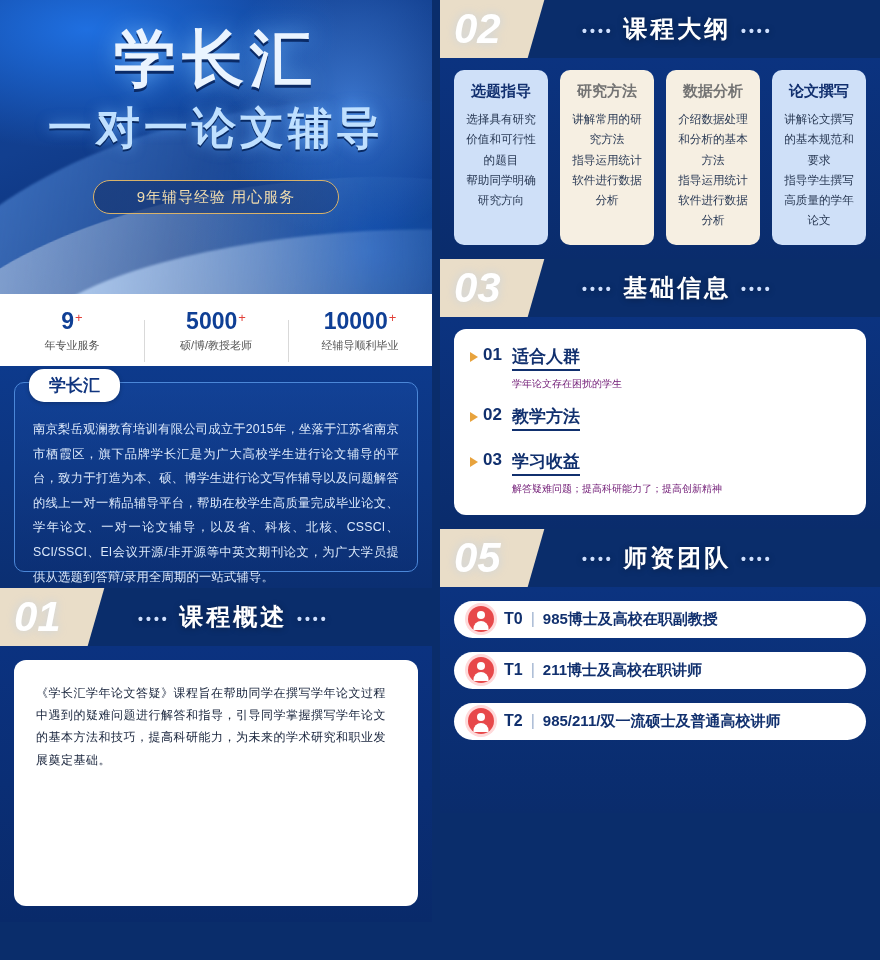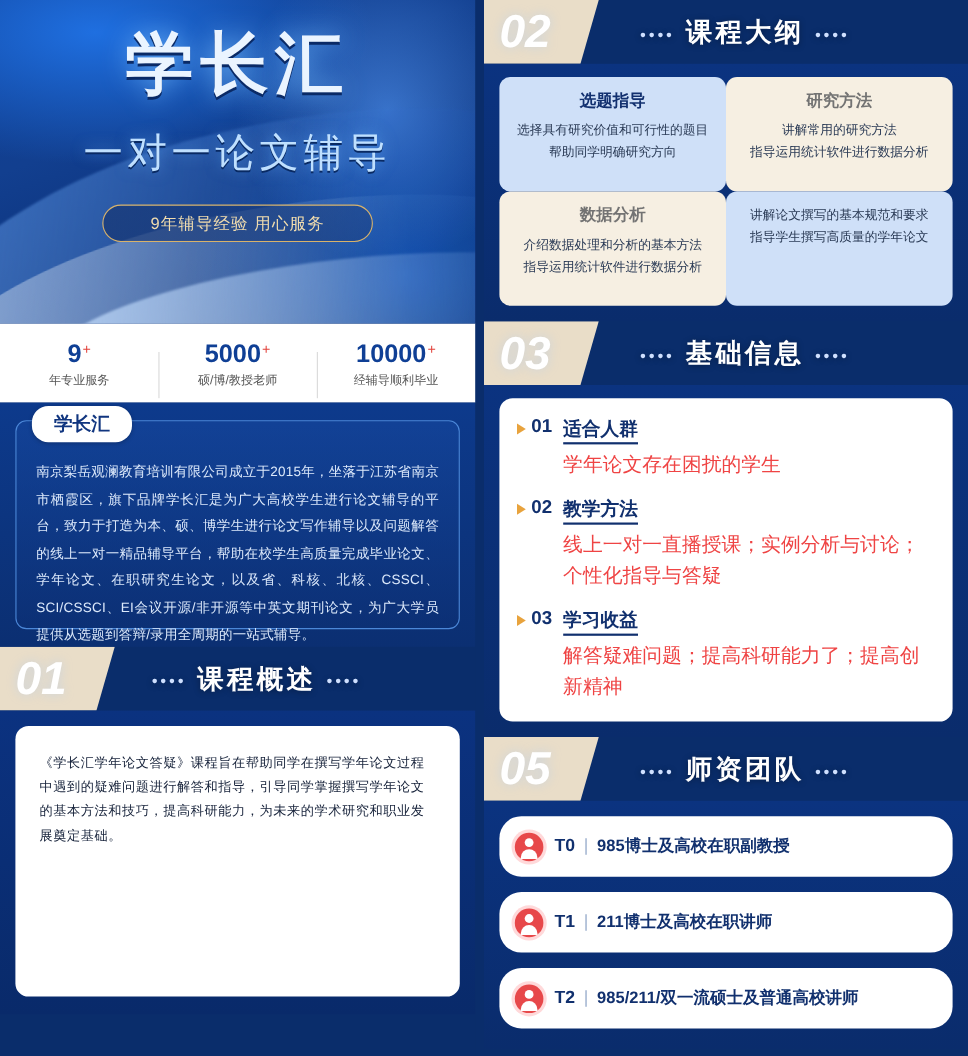--- a/index.html
+++ b/index.html
@@ -58,22 +58,22 @@
     background: radial-gradient(circle, rgba(90,160,255,0.55), rgba(90,160,255,0) 70%);
   }
   .hero-inner { position: relative; z-index: 3; padding: 26px 0 0 0; text-align: center; }
   .hero-title {
     font-size: 62px; font-weight: bold; letter-spacing: 6px;
     color: #eaf4ff;
     text-shadow: 0 3px 0 #0a2a66, 0 0 22px rgba(120,190,255,0.85);
     line-height: 1.05;
   }
   .hero-sub {
-    margin-top: 24px;
-    font-size: 36px; font-weight: normal; letter-spacing: 4px;
+    margin-top: 8px;
+    font-size: 44px; font-weight: bold; letter-spacing: 4px;
     color: #bfe0ff;
     text-shadow: 0 2px 0 #092a63, 0 0 14px rgba(110,180,255,0.7);
   }
   .hero-badge {
     margin: 22px auto 0;
     width: 246px; height: 34px;
     border: 1px solid #d8b26a;
     border-radius: 17px;
     background: linear-gradient(90deg, rgba(20,50,110,0.65), rgba(25,60,125,0.5));
     color: #f0dcae;
@@ -174,21 +174,22 @@
   .overview-text {
     font-size: 12px; line-height: 1.85; color: #16223a;
     letter-spacing: 0.5px;
   }
   .outline-body {
     padding: 12px 14px 14px;
     background: linear-gradient(180deg, #0b3380, #0a2c6c);
   }
   .grid2 {
     display: grid;
-    grid-template-columns: 1fr 1fr;
+    grid-template-columns: 1fr 1fr 1fr 1fr;
+    gap: 12px;
   }
   .mini-card {
     border-radius: 10px;
     padding: 12px 10px 14px;
     text-align: center;
     min-height: 104px;
   }
   .mini-card.blue { background: #cfe0f8; }
   .mini-card.beige { background: #f6efe2; }
   .mini-title { font-size: 15px; font-weight: bold; color: #12306f; margin-bottom: 8px; }
@@ -214,33 +215,33 @@
     border-bottom: 5px solid transparent;
     flex: 0 0 auto;
   }
   .info-idx { font-size: 17px; font-weight: bold; color: #11306e; margin-right: 10px; flex: 0 0 auto; }
   .info-main { flex: 1; }
   .info-title {
     font-size: 17px; font-weight: bold; color: #11306e;
     border-bottom: 2px solid #11306e;
     display: inline-block; padding-bottom: 1px; margin-bottom: 5px;
   }
-  .info-desc { font-size: 18px; color: #ef4444; line-height: 1.55; }
+  .info-desc { font-size: 10px; color: #701a75; line-height: 1.55; }
 
   
   .teacher-body {
     padding: 14px 14px 16px;
     background: linear-gradient(180deg, #0b3380, #0a2c6c);
     height: 226px;
   }
   .t-row {
     display: flex; align-items: center;
     background: #ffffff;
     border-radius: 20px;
-    height: 55px;
+    height: 37px;
     padding: 0 14px;
     margin-bottom: 14px;
   }
   .t-avatar {
     width: 26px; height: 26px; border-radius: 50%;
     background: #e7484a;
     margin-right: 10px; flex: 0 0 auto;
     position: relative;
     box-shadow: 0 0 0 3px #ffd9da;
   }
@@ -288,21 +289,21 @@
       </div>
       <div class="stat">
         <span class="stat-num">10000</span><span class="stat-plus">+</span>
         <div class="stat-label">经辅导顺利毕业</div>
       </div>
     </div>
 
     <div class="intro-wrap">
       <div class="intro-card">
         <div class="intro-tag">学长汇</div>
-        <div class="intro-text">南京梨岳观澜教育培训有限公司成立于2015年，坐落于江苏省南京市栖霞区，旗下品牌学长汇是为广大高校学生进行论文辅导的平台，致力于打造为本、硕、博学生进行论文写作辅导以及问题解答的线上一对一精品辅导平台，帮助在校学生高质量完成毕业论文、学年论文、在职研究生论文，以及省、科核、北核、CSSCI、SCI/CSSCI、EI会议开源/非开源等中英文期刊论文，为广大学员提供从选题到答辩/录用全周期的一站式辅导。</div>
+        <div class="intro-text">南京梨岳观澜教育培训有限公司成立于2015年，坐落于江苏省南京市栖霞区，旗下品牌学长汇是为广大高校学生进行论文辅导的平台，致力于打造为本、硕、博学生进行论文写作辅导以及问题解答的线上一对一精品辅导平台，帮助在校学生高质量完成毕业论文、学年论文、一对一论文辅导，以及省、科核、北核、CSSCI、SCI/SSCI、EI会议开源/非开源等中英文期刊论文，为广大学员提供从选题到答辩/录用全周期的一站式辅导。</div>
       </div>
     </div>
 
     <div class="sec-head">
       <div class="sec-beige"></div>
       <div class="sec-num sec-num-on-beige">01</div>
       <div class="sec-title">
         <span class="dots">••••</span>
         <span>课程概述</span>
         <span class="dots">••••</span>
@@ -344,20 +345,21 @@
           <div class="mini-line">指导运用统计软件进行数据分析</div>
         </div>
 
         <div class="mini-card beige">
           <div class="mini-title">数据分析</div>
           <div class="mini-line">介绍数据处理和分析的基本方法</div>
           <div class="mini-line">指导运用统计软件进行数据分析</div>
         </div>
 
         <div class="mini-card blue">
+          <div class="mini-title">论文撰写</div>
           <div class="mini-line">讲解论文撰写的基本规范和要求</div>
           <div class="mini-line">指导学生撰写高质量的学年论文</div>
         </div>
 
       </div>
     </div>
 
     <div class="sec-head">
       <div class="sec-beige"></div>
       <div class="sec-num sec-num-on-beige">03</div>
@@ -378,21 +380,20 @@
             <div class="info-title">适合人群</div>
             <div class="info-desc">学年论文存在困扰的学生</div>
           </div>
         </div>
 
         <div class="info-item">
           <div class="tri"></div>
           <div class="info-idx">02</div>
           <div class="info-main">
             <div class="info-title">教学方法</div>
-            <div class="info-desc">线上一对一直播授课；实例分析与讨论；个性化指导与答疑</div>
           </div>
         </div>
 
         <div class="info-item">
           <div class="tri"></div>
           <div class="info-idx">03</div>
           <div class="info-main">
             <div class="info-title">学习收益</div>
             <div class="info-desc">解答疑难问题；提高科研能力了；提高创新精神</div>
           </div>

